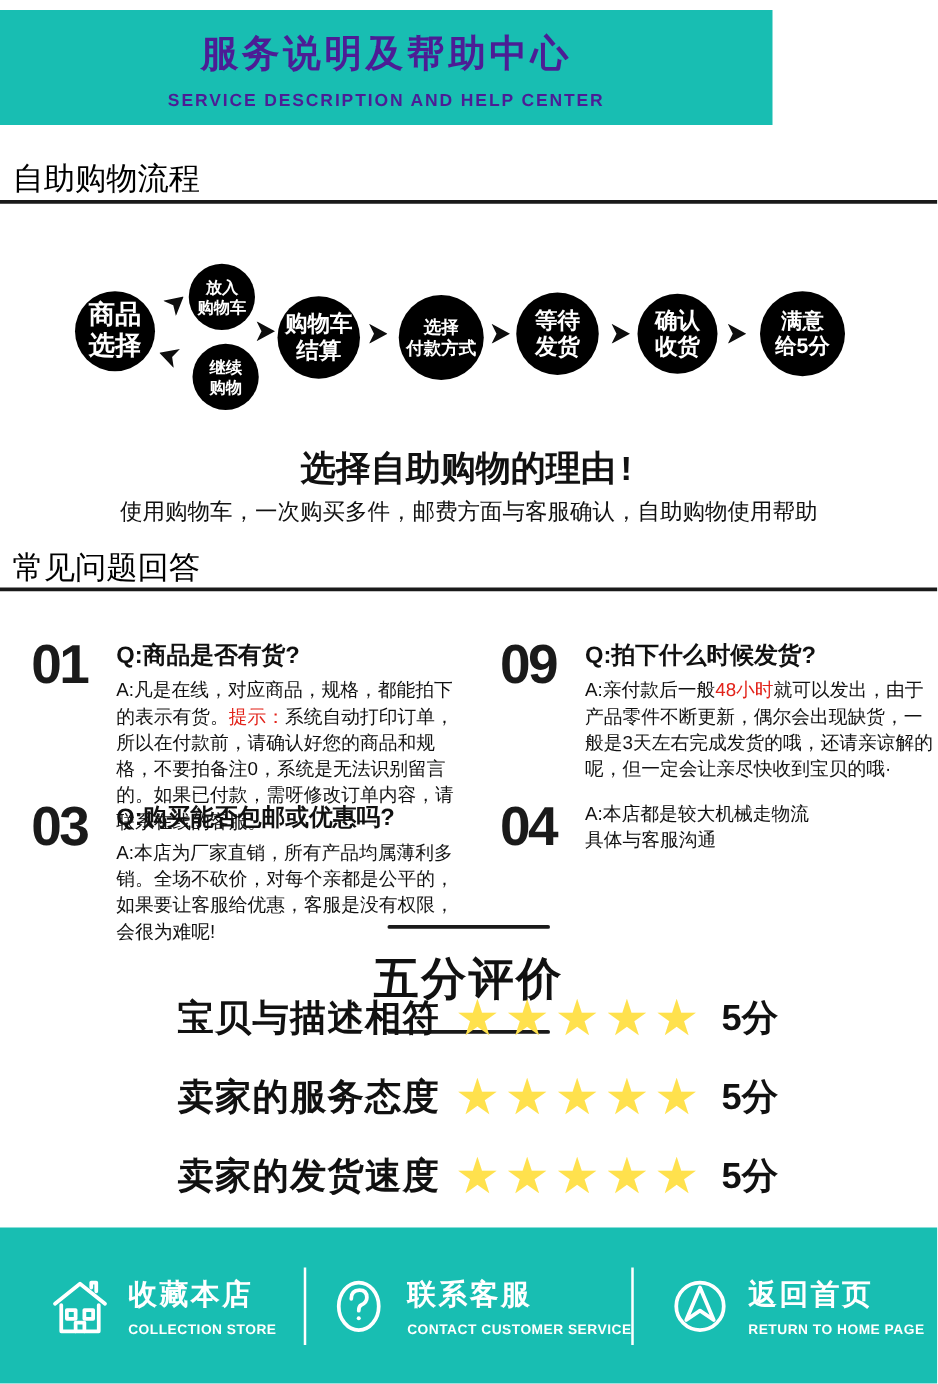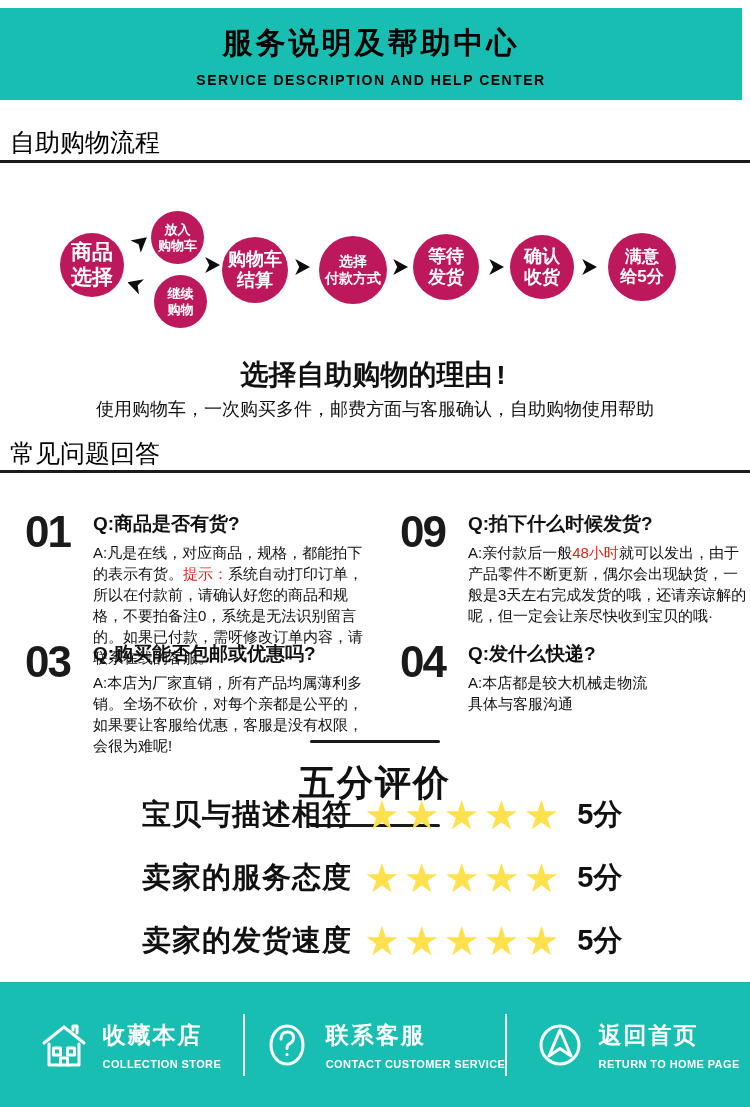--- a/index.html
+++ b/index.html
@@ -3,33 +3,33 @@
 <meta charset="utf-8">
 <style>
   html,body { margin:0; padding:0; background:#ffffff; }
   .page {
     position:relative; width:750px; height:1107px; background:#ffffff;
     font-family:"Liberation Sans","DejaVu Sans",sans-serif; overflow:hidden;
     color:#111;
   }
   
   .header {
-    position:absolute; left:0; top:8px; width:742px; height:92px;
-    background:var(--teal); color:#000000; text-align:center;
+    position:absolute; left:0; top:8px; width:618px; height:92px;
+    background:var(--teal); color:#4c1d95; text-align:center;
   }
   .header-title { font-size:30px; font-weight:bold; letter-spacing:3px; padding-top:15px; }
   .header-sub   { font-size:14px; font-weight:600; letter-spacing:1.5px; margin-top:8px; }
 
   
   .section-title { position:absolute; left:10px; font-size:25px; color:#000; }
   .rule { position:absolute; left:0; width:750px; height:3px; background:#1a1a1a; }
 
   
   .circle {
-    position:absolute; border-radius:50%; background:#be185d; color:#fff;
+    position:absolute; border-radius:50%; background:#000000; color:#fff;
     display:flex; flex-direction:column; align-items:center; justify-content:center;
     text-align:center; font-weight:bold; line-height:1.18; white-space:nowrap;
   }
   .arr {
     position:absolute; width:18px; height:16px; background:#0d0d0d;
     clip-path:polygon(18% 0, 100% 50%, 18% 100%, 40% 50%);
   }
 
   
   .reason-title { position:absolute; top:356px; left:0; width:750px; text-align:center; font-size:28px; font-weight:bold;font-family:Liberation Mono, monospace; }
@@ -149,21 +149,20 @@
     <div class="faq-item c1">
       <div class="faq-num">03</div>
       <div class="faq-body">
         <p class="faq-q">Q:购买能否包邮或优惠吗?</p>
         <p class="faq-a"><span>A:本店为厂家直销，所有产品均属薄利多销。全场不砍价，对每个亲都是公平的，如果要让客服给优惠，客服是没有权限，会很为难呢!</span></p>
       </div>
     </div>
     <div class="faq-item c2">
       <div class="faq-num">04</div>
       <div class="faq-body">
-        <p class="faq-q">Q:发什么快递?</p>
         <p class="faq-a"><span>A:本店都是较大机械走物流</span><br><span>具体与客服沟通</span></p>
       </div>
     </div>
   </div>
 
   <div class="rating-head">
     <span class="dash"></span>
     <span class="t">五分评价</span>
     <span class="dash"></span>
   </div>

